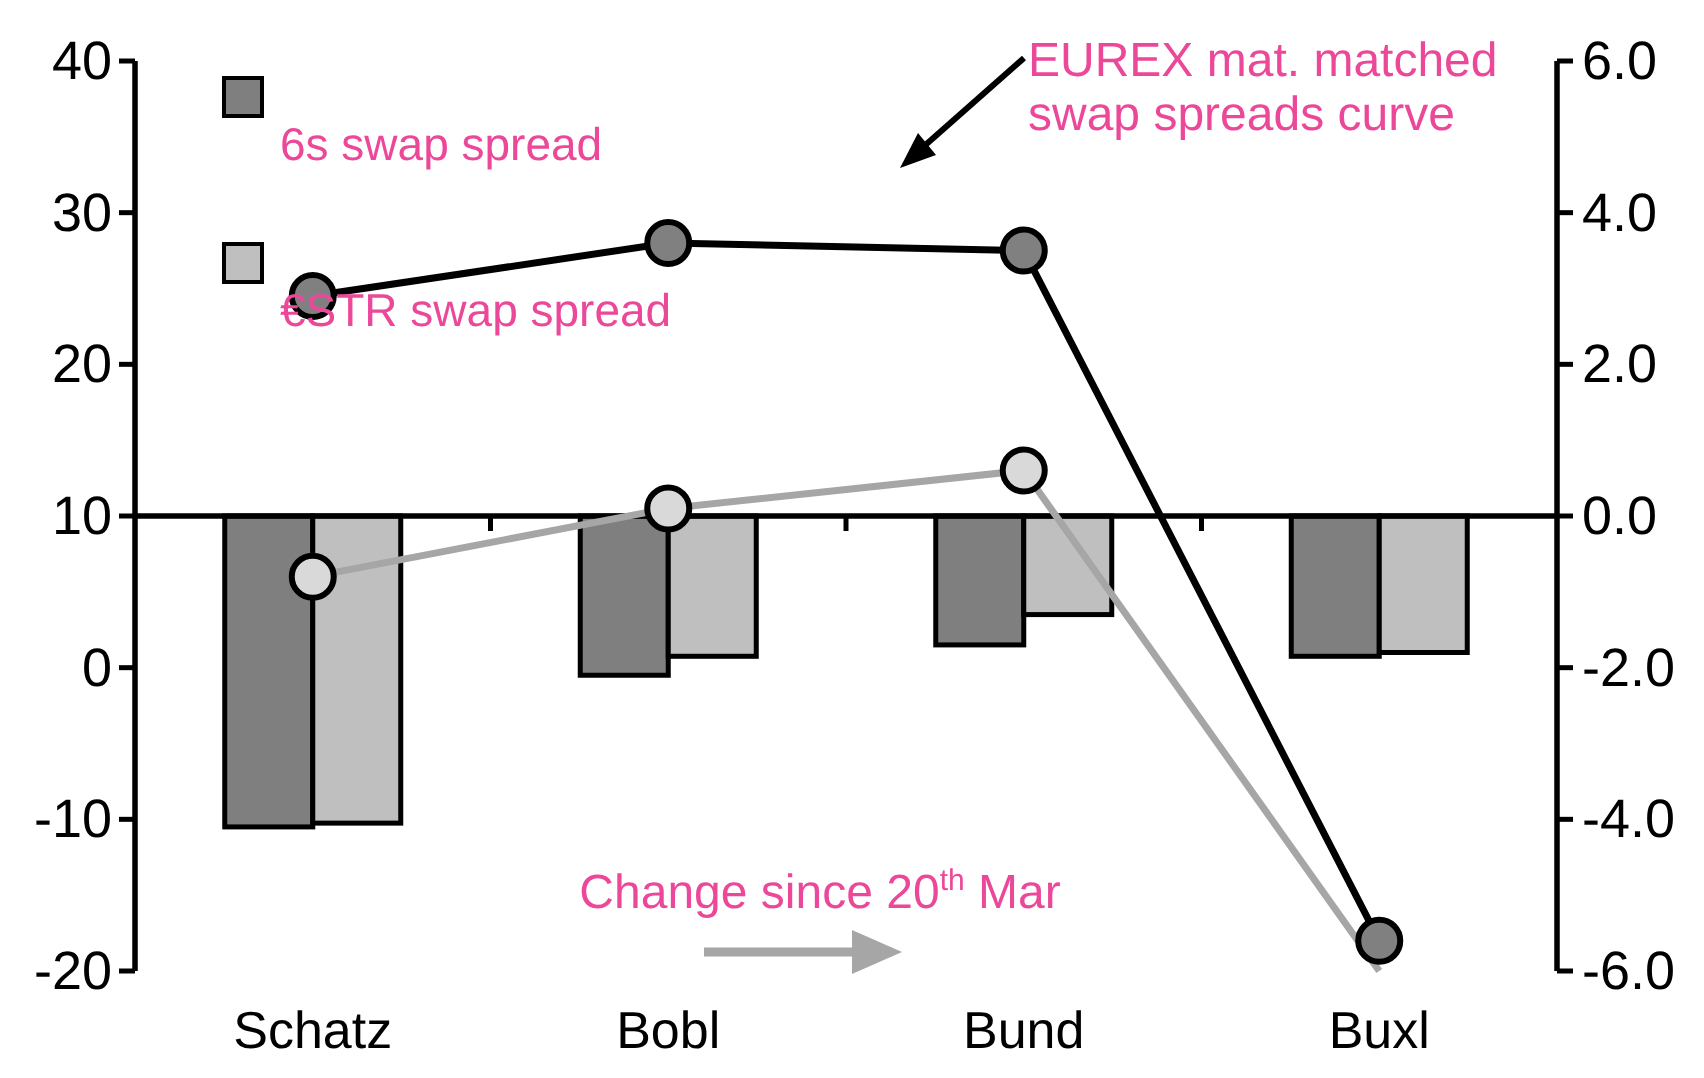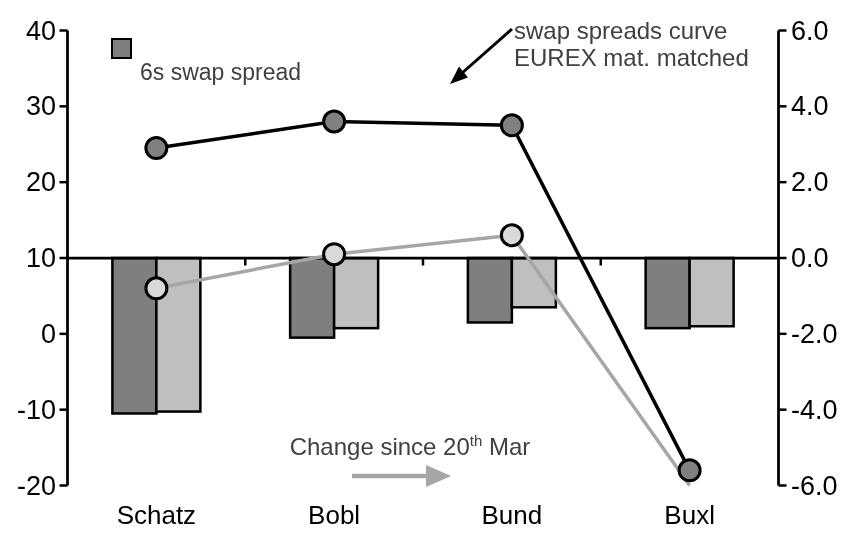--- a/index.html
+++ b/index.html
@@ -1,18 +1,18 @@
 <!DOCTYPE html>
 <html><head>
 <meta charset="utf-8">
 <style>
   html,body{margin:0;padding:0;background:#ffffff;}
   #stage{
     position:relative;width:852px;height:539px;background:#ffffff;
-    font-family:"Liberation Sans", sans-serif;color:#404040;overflow:hidden;
+    font-family:"Liberation Sans", sans-serif;color:#ec4899;overflow:hidden;
   }
   #chart-svg{position:absolute;left:0;top:0;}
   .legend{position:absolute;left:111px;top:13px;}
   .legend-row{display:flex;align-items:center;margin-bottom:12px;}
   .swatch{width:17px;height:17px;border:2px solid #000;margin-right:8px;flex:none;}
   .legend-label{font-size:23px;line-height:23px;white-space:nowrap;margin-top:48px;}
   .annotation{position:absolute;left:514px;top:17px;font-size:24px;line-height:27px;white-space:nowrap;}
   .change-note{position:absolute;left:250px;top:433px;width:320px;text-align:center;font-size:24px;white-space:nowrap;}
   .change-note sup{font-size:15px;vertical-align:super;line-height:0;}
 </style>
@@ -81,24 +81,28 @@
       <polygon points="450,84 459,66.5 468,77.5" fill="#000"></polygon>
       <line x1="352" y1="476" x2="427" y2="476" stroke="#a6a6a6" stroke-width="4.5"></line>
       <polygon points="451,476 426,465 426,487" fill="#a6a6a6"></polygon>
     </svg>
 
   <div class="legend">
     <div class="legend-row">
       <span class="swatch" style="background: rgb(127, 127, 127);"></span>
       <span class="legend-label">6s swap spread</span>
     </div>
+    <div class="legend-row">
+      <span class="swatch" style="background: rgb(191, 191, 191);"></span>
+      <span class="legend-label">€STR swap spread</span>
+    </div>
   </div>
 
   <div class="annotation">
+    <div>EUREX mat. matched</div>
     <div>swap spreads curve</div>
-    <div>EUREX mat. matched</div>
   </div>
 
   <div class="change-note">
     <span>Change since 20</span><sup>th</sup><span> Mar</span>
   </div>
 
 </div>
 
 </body></html>

